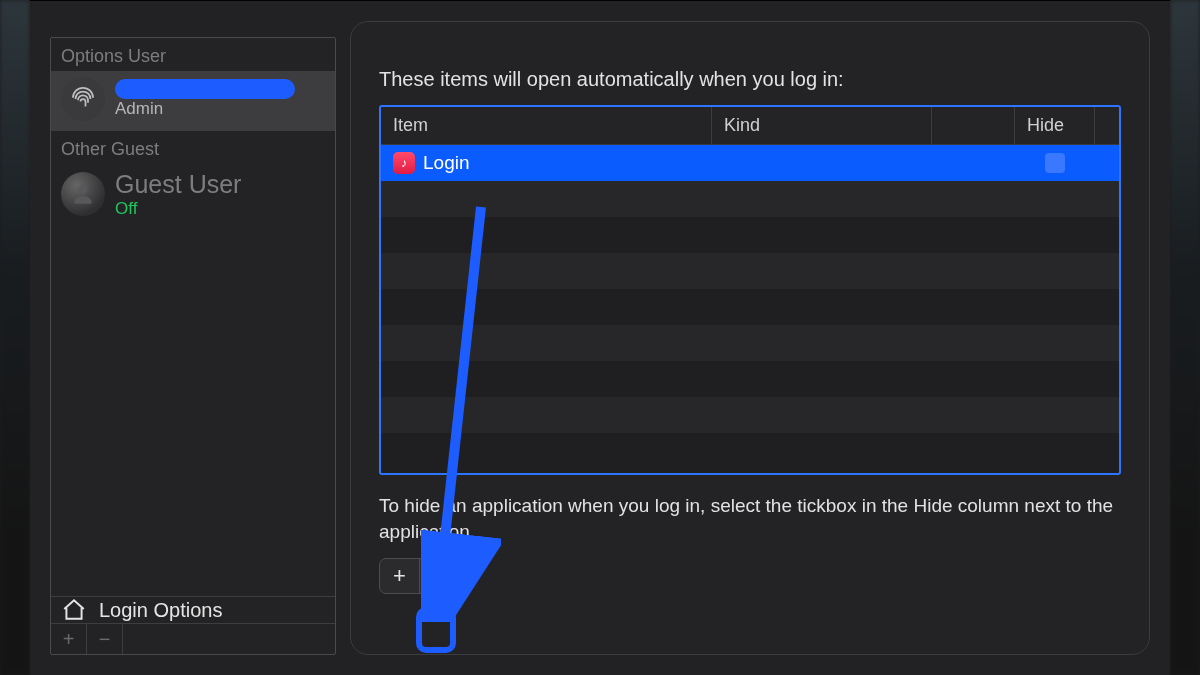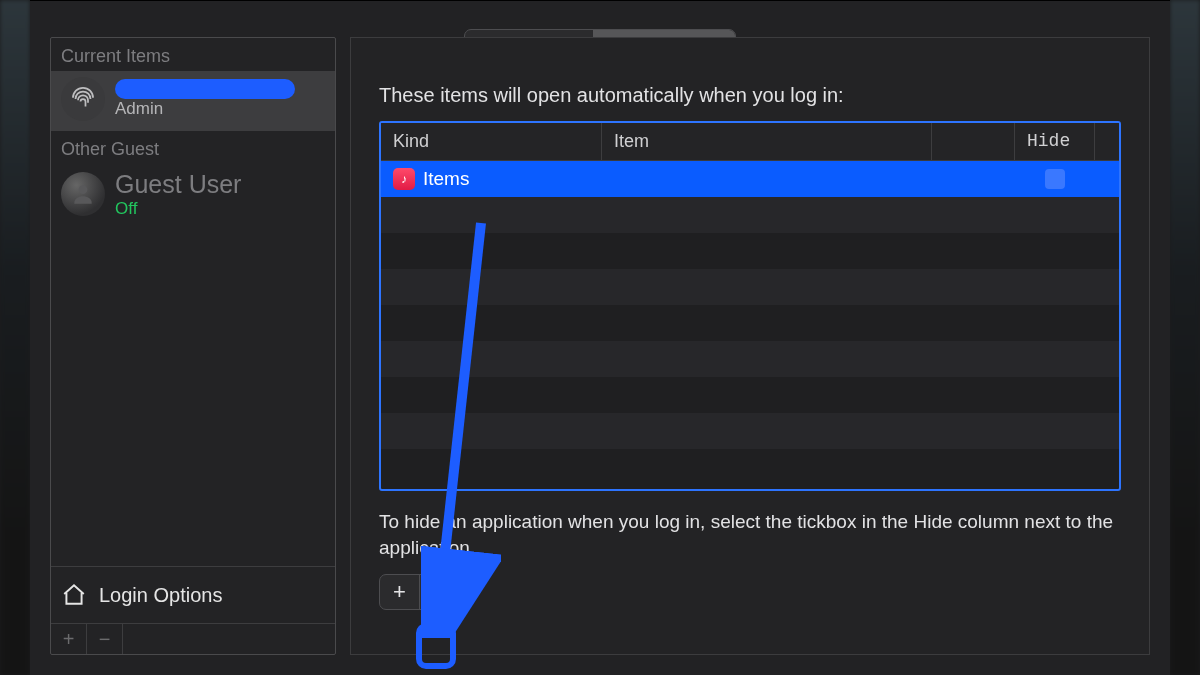--- a/index.html
+++ b/index.html
@@ -95,21 +95,21 @@
     background: #1d5dff;
   }
   .user-sub { font-size: 17px; color: #b5b5b7; }
   .user-sub.dim { color: #22c55e; }
   .user-name.dim { color: #7d7d80; }
 
   .sidebar .spacer { flex: 1; }
 
   .login-options {
     border-top: 1px solid #3d3d3f;
-    padding: 15px 10px;
+    padding: 0 10px;
     display: flex;
     align-items: center;
     gap: 12px;
     font-size: 20px;
     color: #e5e5e5;
     cursor: pointer;
   }
   .sidebar-bottom-buttons {
     border-top: 1px solid #3d3d3f;
     display: flex;
@@ -119,23 +119,23 @@
     border-right: 1px solid #3d3d3f;
     display:flex;align-items:center;justify-content:center;
     color: #6b6b6d;
     font-size: 20px;
     cursor: pointer;
   }
 
   
   .main {
     flex: 1;
-    margin-top: 30px;
+    margin-top: 14px;
     border: 1px solid #3c3c3e;
-    border-radius: 0;
+    border-radius: 18px;
     padding: 46px 28px 20px 28px;
     position: relative;
     background: #232325;
   }
   .main-heading {
     font-size: 20px;
     color: #e2e2e4;
     margin-bottom: 14px;
   }
   .table-frame {
@@ -154,21 +154,21 @@
   }
   .th {
     padding: 8px 12px;
     font-size: 18px;
     color: #d0d0d2;
     border-left: 1px solid #3d3d3f;
   }
   .th:first-child { border-left: none; }
   .col-item { flex: 0 0 330px; }
   .col-kind { flex: 0 0 220px; }
-  .col-hide { flex: 0 0 80px; text-align: left; font-family: Liberation Mono, monospace; }
+  .col-hide { flex: 0 0 80px; text-align: left; }
   .col-spacer { flex: 1; }
 
   .tbody { flex: 1; }
   .trow {
     display: flex;
     align-items: center;
     height: 36px;
   }
   .trow.selected { background: #0a5cff; color: #fff; }
   .trow.alt { background: #27272a; }
@@ -230,21 +230,21 @@
 <div class="window">
 
   <div class="tab-strip">
     <div class="tab-group">
       <div class="tab">Password</div>
       <div class="tab active">Login Items</div>
     </div>
   </div>
 
   <div class="sidebar">
-    <div class="side-section-label">Current Items</div>
+    <div class="side-section-label">Options User</div>
     <div class="user-row selected">
       <div class="fingerprint">
         <svg width="30" height="30" viewBox="0 0 24 24" fill="none" stroke="#bdbdbf" stroke-width="1.4">
           <path d="M6 12a6 6 0 0 1 12 0"></path>
           <path d="M8 13a4 4 0 0 1 8 0v2"></path>
           <path d="M10 14a2 2 0 0 1 4 0v4"></path>
           <path d="M4 11a8 8 0 0 1 16 0"></path>
         </svg>
       </div>
       <div class="user-text">
@@ -280,31 +280,31 @@
       <div class="square-btn">+</div>
       <div class="square-btn">−</div>
     </div>
   </div>
 
   <div class="main">
     <div class="main-heading">These items will open automatically when you log in:</div>
 
     <div class="table-frame">
       <div class="thead">
+        <div class="th col-item">Item</div>
         <div class="th col-kind">Kind</div>
-        <div class="th col-item">Item</div>
         <div class="th col-spacer"></div>
         <div class="th col-hide">Hide</div>
         <div class="th" style="width:18px;border-left:1px solid #3d3d3f"></div>
       </div>
       <div class="tbody">
         <div class="trow selected">
           <div class="td col-item">
             <div class="app-icon">♪</div>
-            <span>Items</span>
+            <span>Login</span>
           </div>
           <div class="td col-spacer"></div>
           <div class="td col-hide">
             <div class="hide-check"></div>
           </div>
           <div class="td" style="width:18px"></div>
         </div>
         <div class="trow alt"></div>
         <div class="trow"></div>
         <div class="trow alt"></div>

